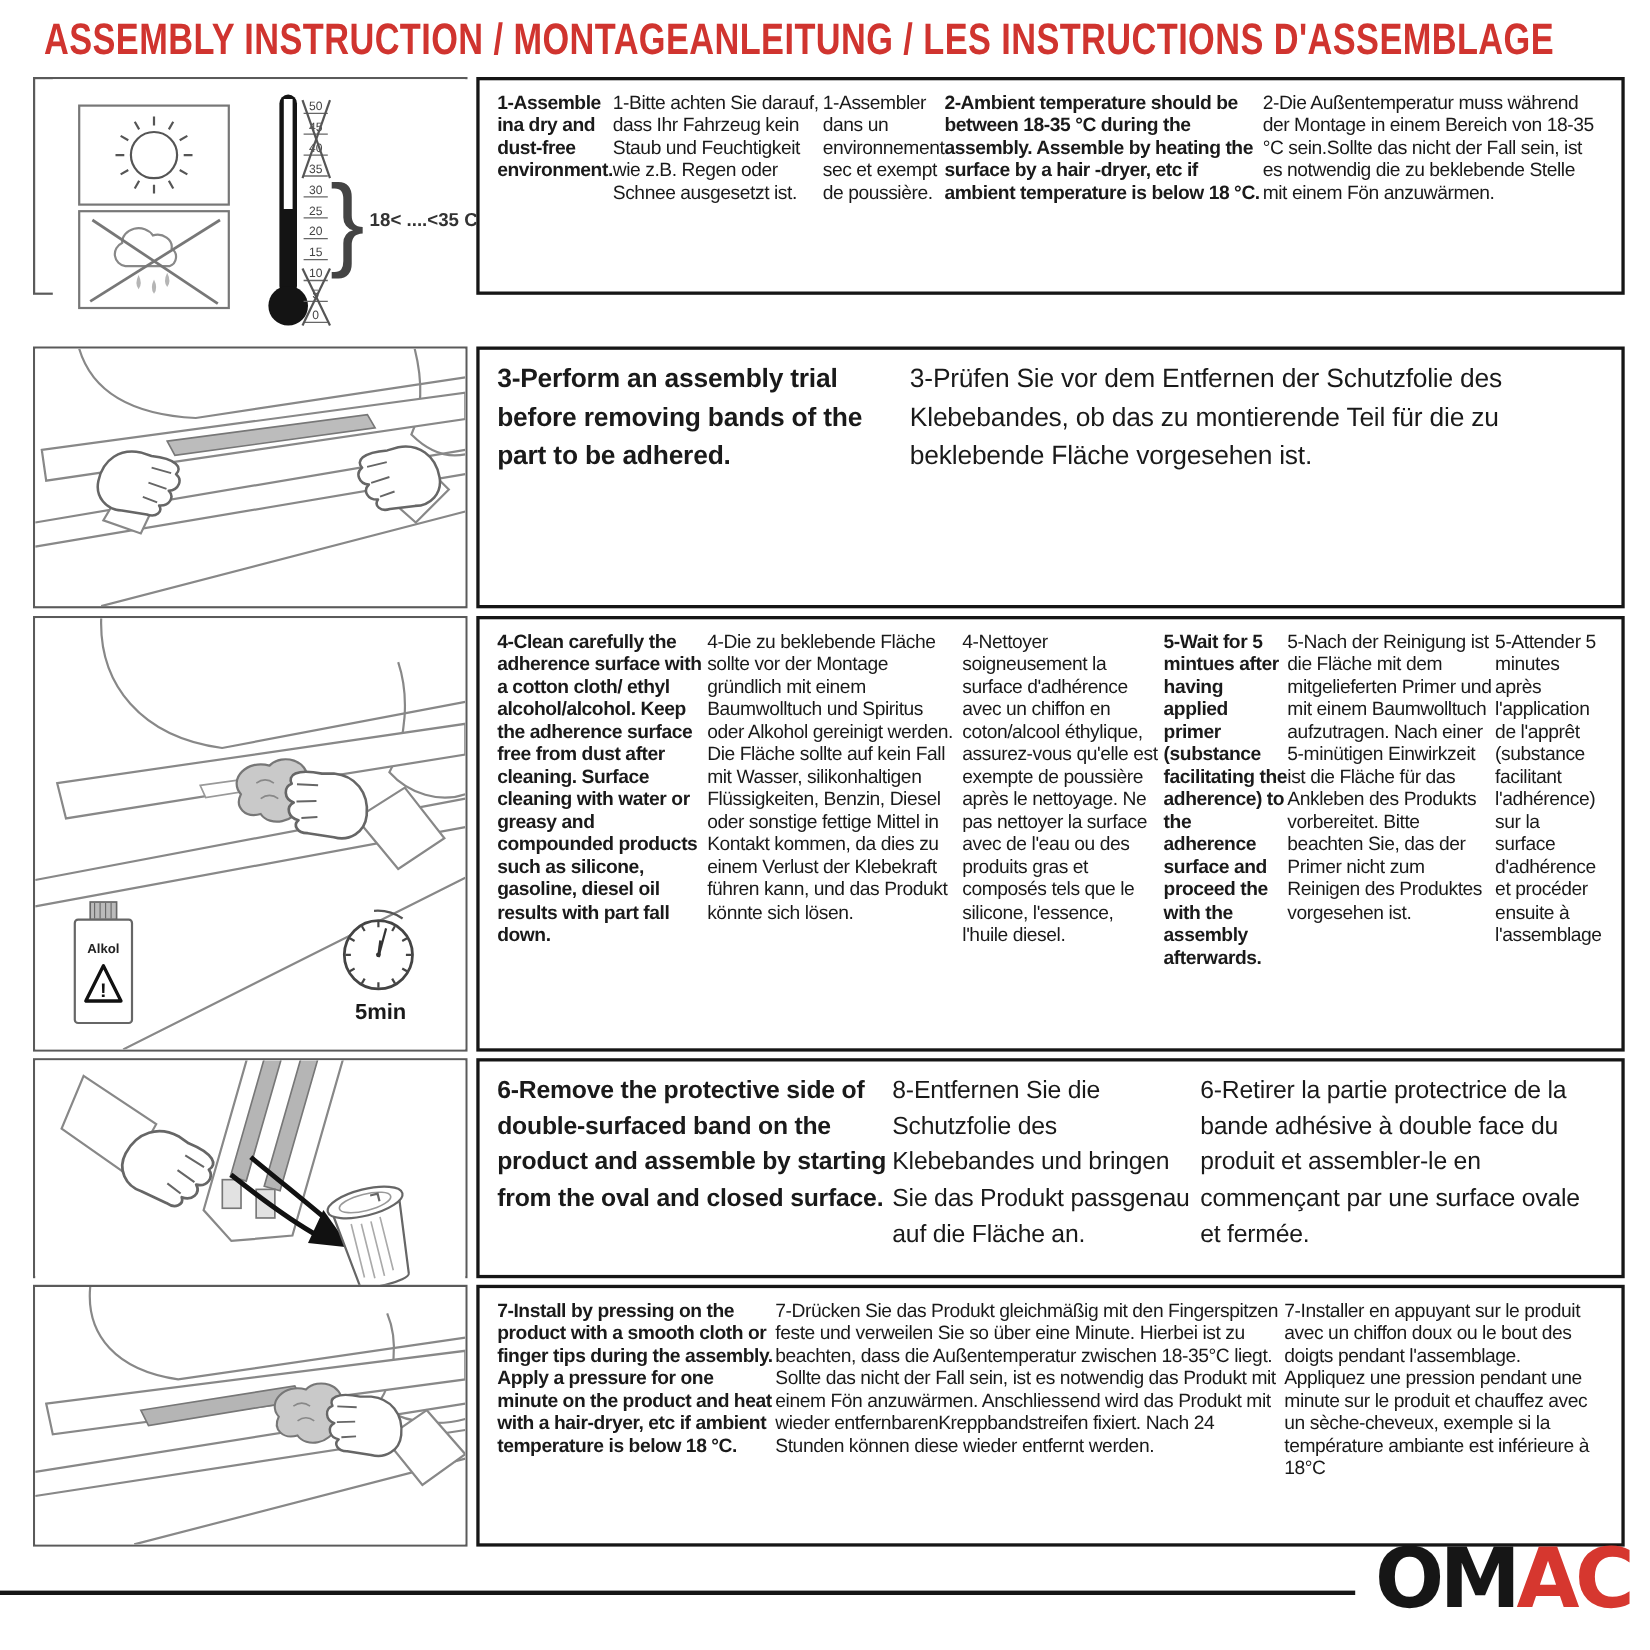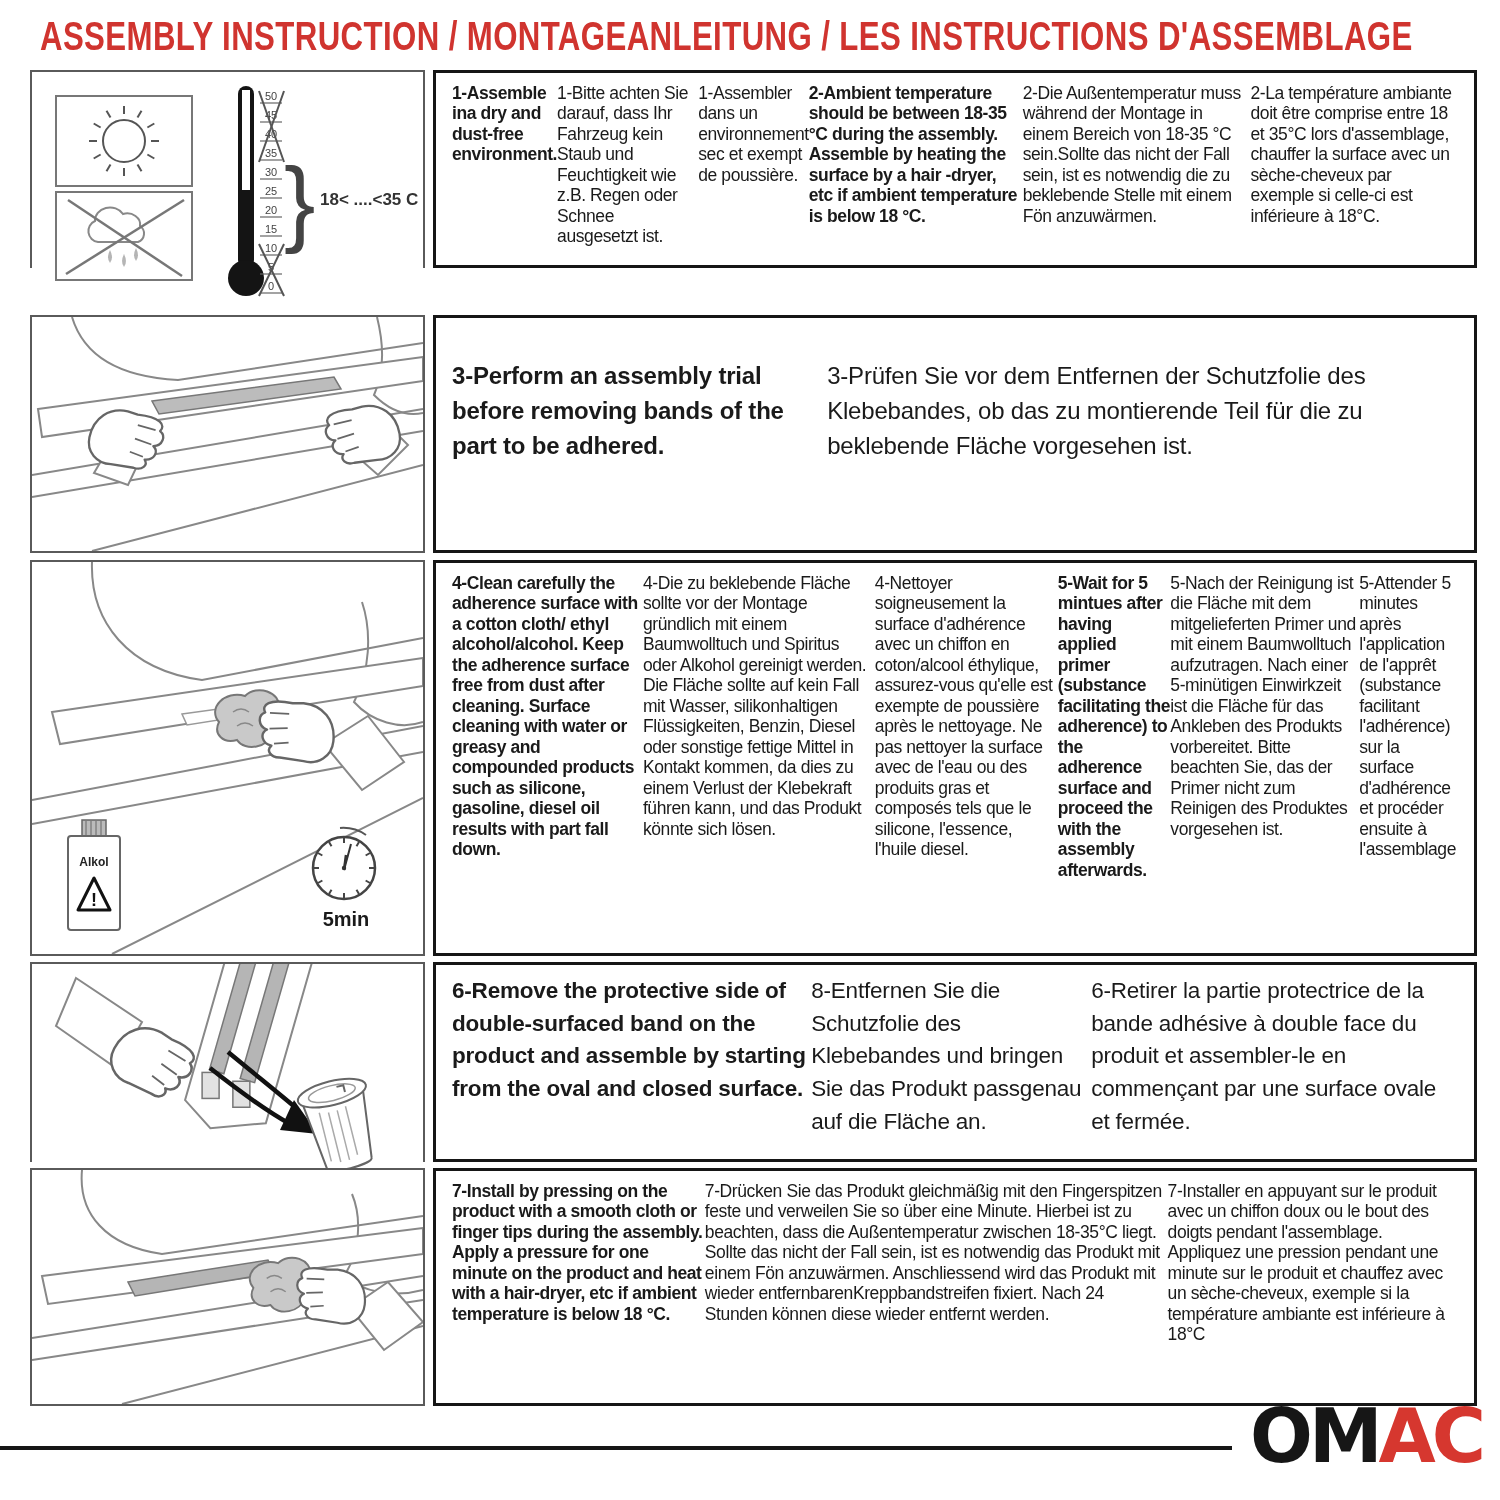--- a/index.html
+++ b/index.html
@@ -3,28 +3,28 @@
 <meta charset="utf-8">
 <style>
   html,body{margin:0;padding:0;background:#fff;}
   body{width:1500px;height:1500px;position:relative;font-family:"Liberation Sans",sans-serif;color:#1a1a1a;overflow:hidden;}
   .title-wrap{position:absolute;left:40px;top:14px;}
   .title-wrap span{display:inline-block;white-space:nowrap;font-weight:bold;font-size:40px;letter-spacing:.5px;color:#d0342f;transform:scaleX(.78);transform-origin:left center;}
   .illus{position:absolute;left:30px;width:395px;background:#fff;border:2px solid #5a5a5a;box-sizing:border-box;}
   .illus svg{display:block;background:#fff;}
   .tbox{position:absolute;left:433px;width:1044px;background:#fff;border:3px solid #161616;box-sizing:border-box;display:flex;flex-direction:row;padding:10px 18px 8px 16px;overflow:hidden;}
   .tbox p{margin:0;}
-  .row1{top:70px;height:198px;}
+  .row1{top:70px;height:198px;padding-left:16px;}
   .row2{top:315px;height:238px;}
   .row3{top:560px;height:396px;}
   .row4{top:962px;height:200px;}
   .row5{top:1168px;height:238px;}
   .t-sm p{font-size:17.5px;line-height:1.17;letter-spacing:-.4px;}
   .t-md p{font-size:22.5px;line-height:1.45;letter-spacing:-.2px;max-width:900px;}
-  .t-lg p{font-size:24px;line-height:1.45;letter-spacing:-.2px;max-width:940px;margin-top:31px;}
+  .t-lg p{font-size:24px;line-height:1.45;letter-spacing:-.2px;max-width:940px;}
   .center{justify-content:center;}
   .b{font-weight:bold;}
   .sp{height:21px;flex:none;}
   .sp2{height:12px;flex:none;}
   .footline{position:absolute;left:0;top:1446px;width:1232px;height:4px;background:#161616;}
   .logo{position:absolute;left:1250px;top:1398px;font-family:"DejaVu Sans",sans-serif;font-weight:bold;font-size:74px;letter-spacing:-4px;line-height:1;transform:scaleY(1.02);}
   .logo .om{color:#161616;}
   .logo .ac{color:#d6372f;}
 </style>
 </head>
@@ -106,21 +106,20 @@
     </g>
   </svg>
 </div>
 <div class="tbox row1 t-sm">
   <p class="b">1-Assemble ina dry and dust-free environment.</p>
   <p>1-Bitte achten Sie darauf, dass Ihr Fahrzeug kein Staub und Feuchtigkeit wie z.B. Regen oder Schnee ausgesetzt ist.</p>
   <p>1-Assembler dans un environnement sec et exempt de poussière.</p>
   <div class="sp"></div>
   <p class="b">2-Ambient temperature should be between 18-35 °C  during the assembly. Assemble by heating the surface by a hair -dryer, etc if ambient temperature is below 18 °C.</p>
   <p>2-Die Außentemperatur muss während der Montage in einem Bereich von 18-35 °C  sein.Sollte das nicht der Fall sein, ist es notwendig die zu beklebende Stelle mit einem Fön anzuwärmen.</p>
-  <p>2-La température ambiante doit être comprise entre 18 et 35°C lors d'assemblage, chauffer la surface avec un sèche-cheveux par exemple si celle-ci est inférieure à 18°C.</p>
 </div>
 
 <div class="illus row2">
   <svg width="391" height="234" viewBox="0 0 391 234">
     <defs>
       <g id="hand">
         <path d="M14,46 C2,48 -9,40 -9,27 C-9,9 3,-2 19,-2 L28,-1 C48,-3 54,3 50,9 C56,12 55,21 47,23 C53,27 50,35 42,36 C46,40 42,46 34,45 Z" fill="#fff" stroke="#666" stroke-width="2" stroke-linejoin="round"></path>
         <path d="M30,8 L46,9 M30,20 L45,22 M28,32 L40,34" stroke="#666" stroke-width="1.5" fill="none"></path>
       </g>
     </defs>

